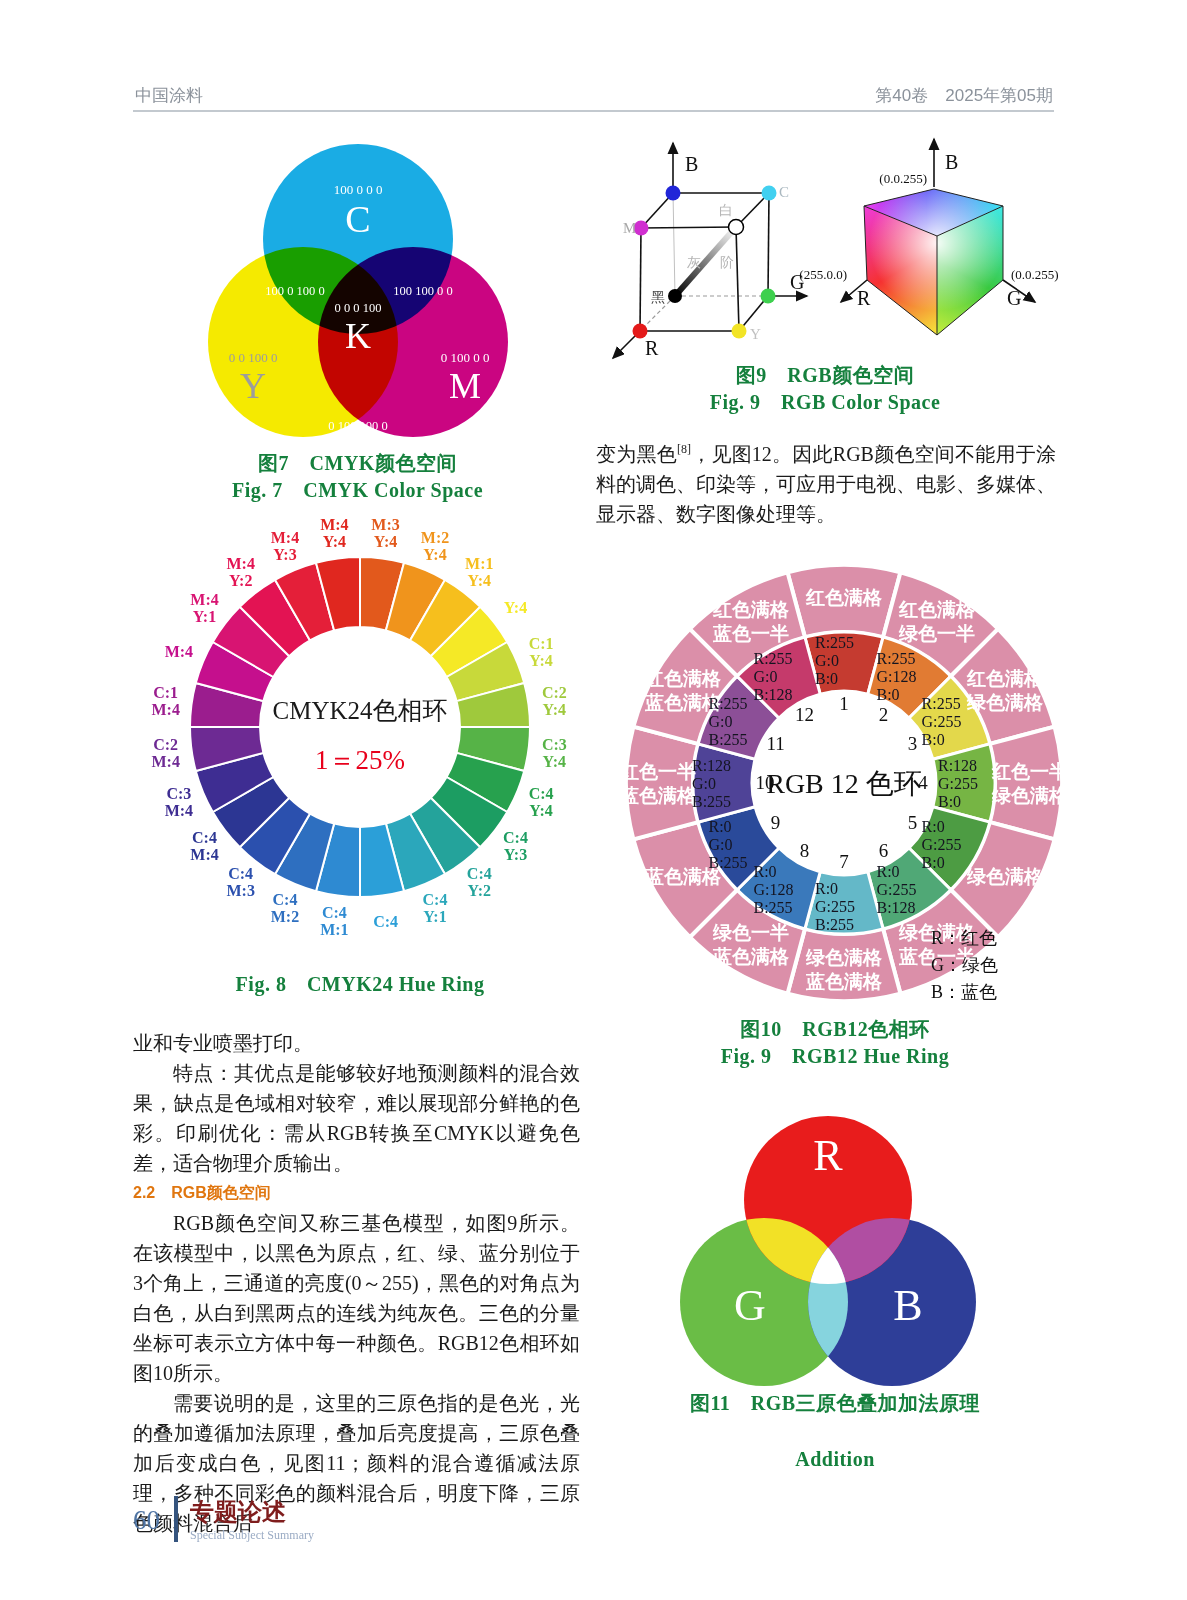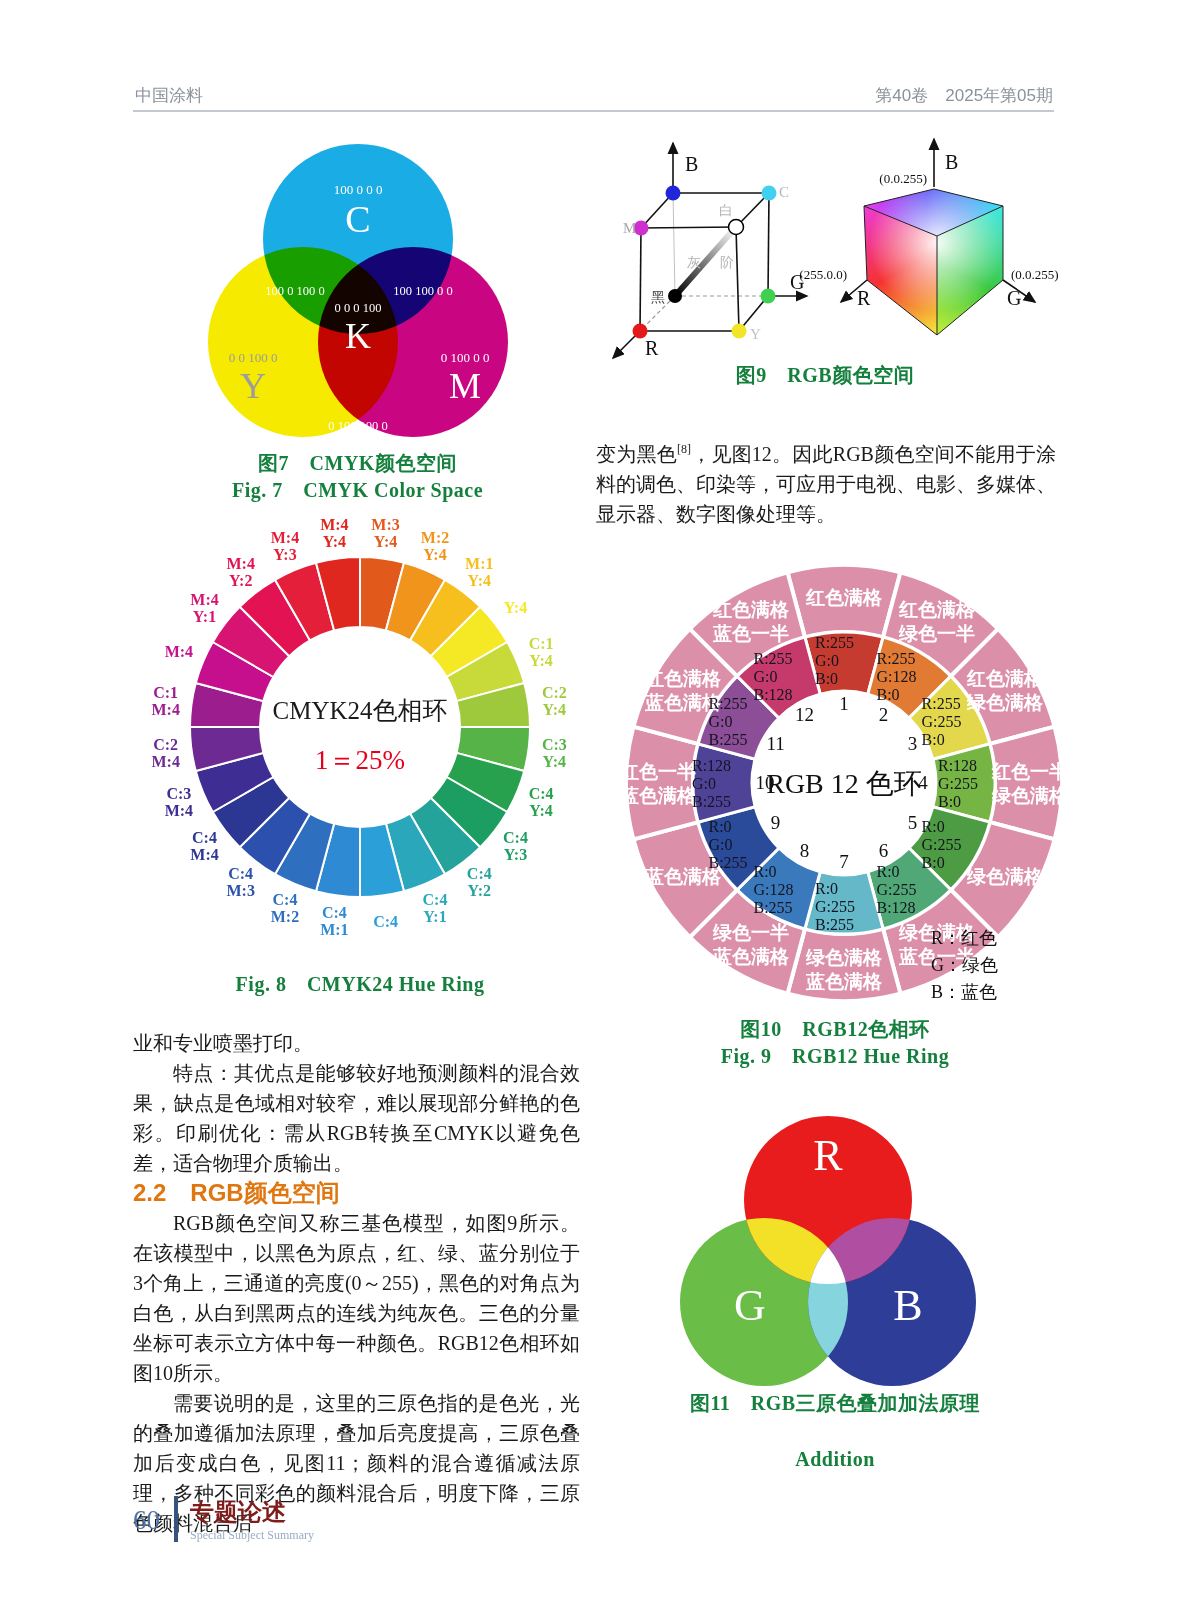--- a/index.html
+++ b/index.html
@@ -10,21 +10,21 @@
   .hdr{font-family:Liberation Sans, sans-serif;font-size:17px;color:#8b929b;}
   .hdr-rule{position:absolute;left:133px;top:110px;width:921px;height:2px;background:#c3c9cf;}
   
   .cap{font-weight:bold;font-size:20px;color:#15803d;text-align:center;letter-spacing:.5px;}
   
   .body-col{font-size:20px;line-height:30px;text-align:justify;color:#1a1a1a;}
   .body-col p{margin:0;}
   .indent{text-indent:2em;}
   sup{font-size:12px;}
   .sec-head{font-family:"Liberation Sans","DejaVu Sans",sans-serif;font-weight:bold;
-            font-size:24px;color:#e0760f;margin:4px 0 4px 0;text-indent:0;}
+            font-size:16px;color:#e0760f;margin:4px 0 4px 0;text-indent:0;}
   
   .pgnum{font-size:27px;color:#4f74a3;}
   .foot-bar{display:inline-block;width:4px;height:46px;background:#35547e;}
   .foot-zh{font-family:"Liberation Sans","DejaVu Sans",sans-serif;font-weight:bold;font-size:24px;color:#7f1d1d;}
   .foot-en{font-size:12px;color:#9aabc4;text-align:center;}
   svg{overflow:visible;display:block;}
   svg text{font-family:"Liberation Serif","DejaVu Serif",serif;}
   .legend{font-size:18px;line-height:27px;color:#111;}
 </style>
 </head>
@@ -150,20 +150,21 @@
       </g>
       <text x="350" y="46" font-size="20" fill="#111">B</text>
       <text x="332" y="60" text-anchor="end" font-size="13" fill="#111">(0.0.255)</text>
       <text x="262" y="182" font-size="20" fill="#111">R</text>
       <text x="252" y="156" text-anchor="end" font-size="13" fill="#111">(255.0.0)</text>
       <text x="412" y="182" font-size="20" fill="#111">G</text>
       <text x="416" y="156" font-size="13" fill="#111">(0.0.255)</text>
     </g>
   </svg>
   <div class="abs cap" style="left:595px;top:362px;width:460px;">图9　RGB颜色空间</div>
+  <div class="abs cap" style="left:595px;top:389px;width:460px;">Fig. 9　RGB Color Space</div>
 
   <div class="abs body-col" style="left:596px;top:434px;width:460px;">
     <p><span>变为黑色</span><sup>[8]</sup><span>，见图12。因此RGB颜色空间不能用于涂料的调色、印染等，可应用于电视、电影、多媒体、显示器、数字图像处理等。</span></p>
   </div>
 
   <svg id="cmyk24-svg" class="abs" style="left:140px;top:517px;" width="440" height="420">
       <path d="M220.00 40.00 A170 170 0 0 1 264.00 45.79 L245.88 113.41 A100 100 0 0 0 220.00 110.00 Z" fill="#e2591c" stroke="#ffffff" stroke-width="2"></path>
       <path d="M264.00 45.79 A170 170 0 0 1 305.00 62.78 L270.00 123.40 A100 100 0 0 0 245.88 113.41 Z" fill="#f0941c" stroke="#ffffff" stroke-width="2"></path>
       <path d="M305.00 62.78 A170 170 0 0 1 340.21 89.79 L290.71 139.29 A100 100 0 0 0 270.00 123.40 Z" fill="#f6bf1d" stroke="#ffffff" stroke-width="2"></path>
       <path d="M340.21 89.79 A170 170 0 0 1 367.22 125.00 L306.60 160.00 A100 100 0 0 0 290.71 139.29 Z" fill="#f5e926" stroke="#ffffff" stroke-width="2"></path>

